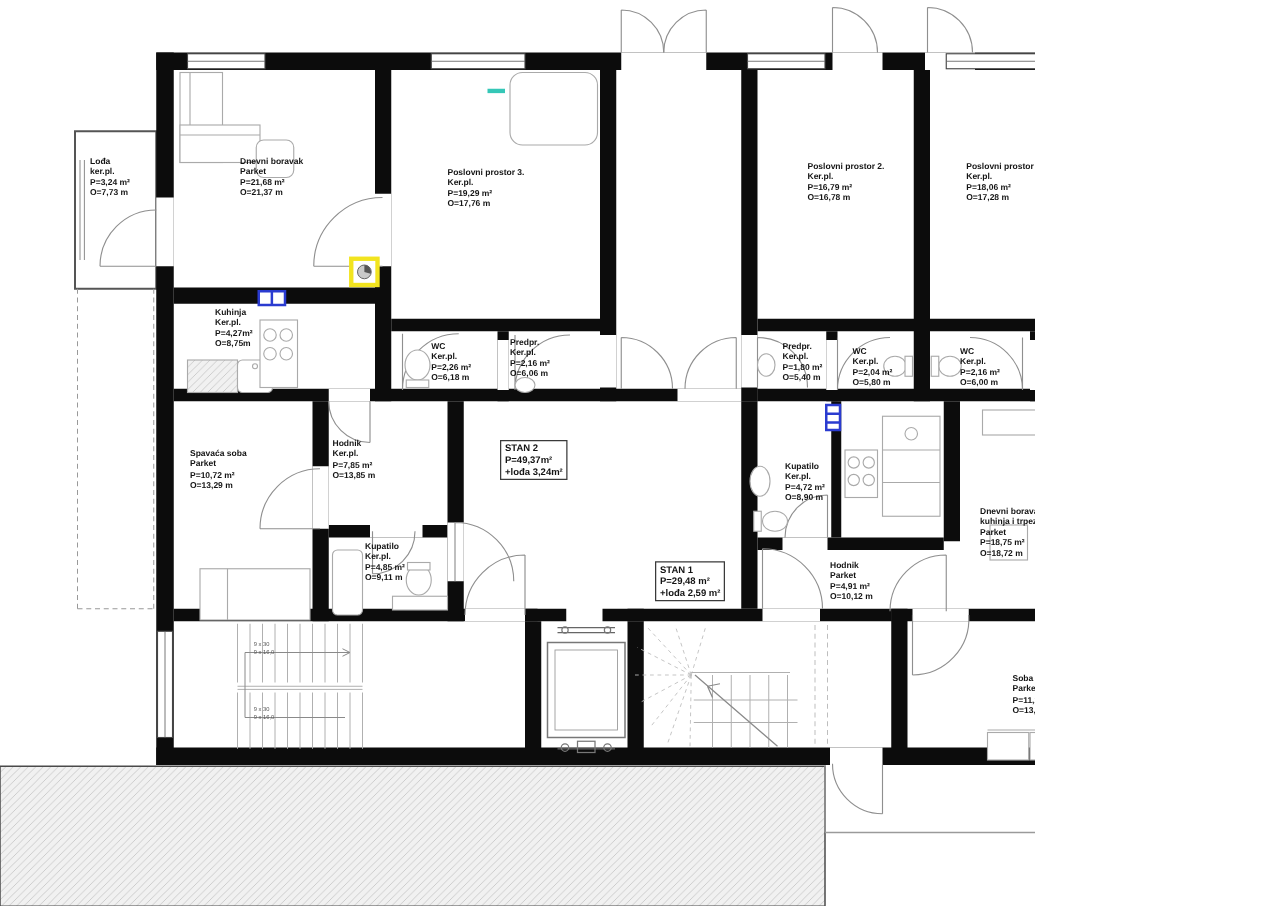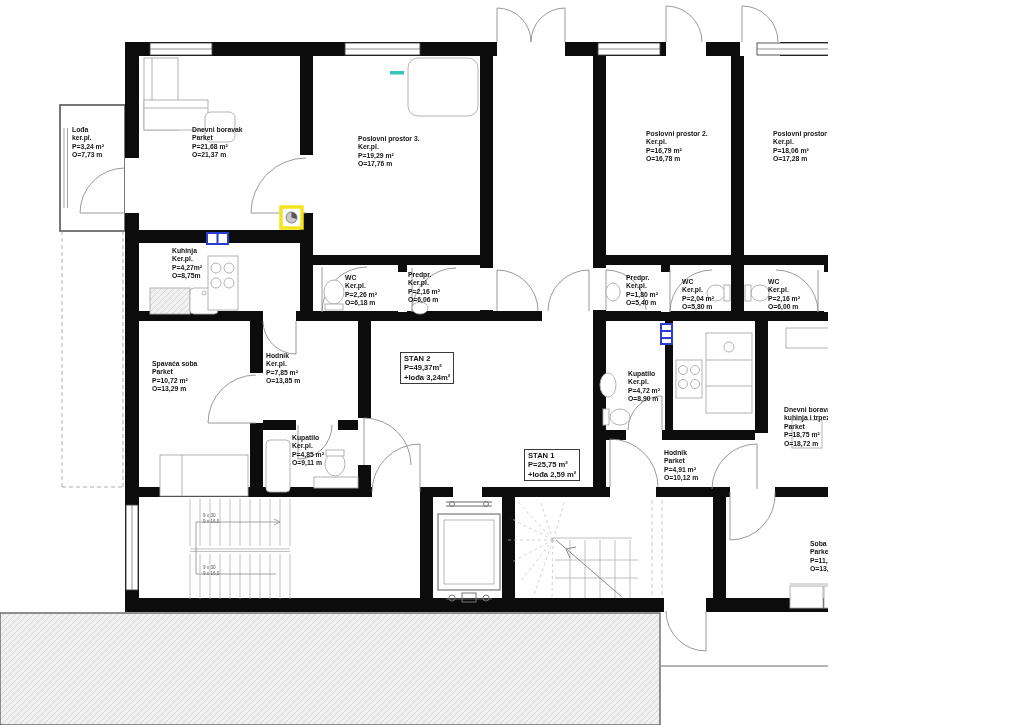--- a/index.html
+++ b/index.html
@@ -342,21 +342,21 @@
         <div>O=9,11 m</div>
       </div>
       <div class="room-label" style="left: 628px; top: 370px;">
         <div>Kupatilo</div>
         <div>Ker.pl.</div>
         <div>P=4,72 m²</div>
         <div>O=8,90 m</div>
       </div>
       <div class="room-label boxed" style="left: 524px; top: 449px;">
         <div>STAN 1</div>
-        <div>P=25,75 m²</div>
+        <div>P=29,48 m²</div>
         <div>+lođa 2,59 m²</div>
       </div>
       <div class="room-label" style="left: 664px; top: 449px;">
         <div>Hodnik</div>
         <div>Parket</div>
         <div>P=4,91 m²</div>
         <div>O=10,12 m</div>
       </div>
       <div class="room-label" style="left: 784px; top: 406px;">
         <div>Dnevni boravak,</div>

